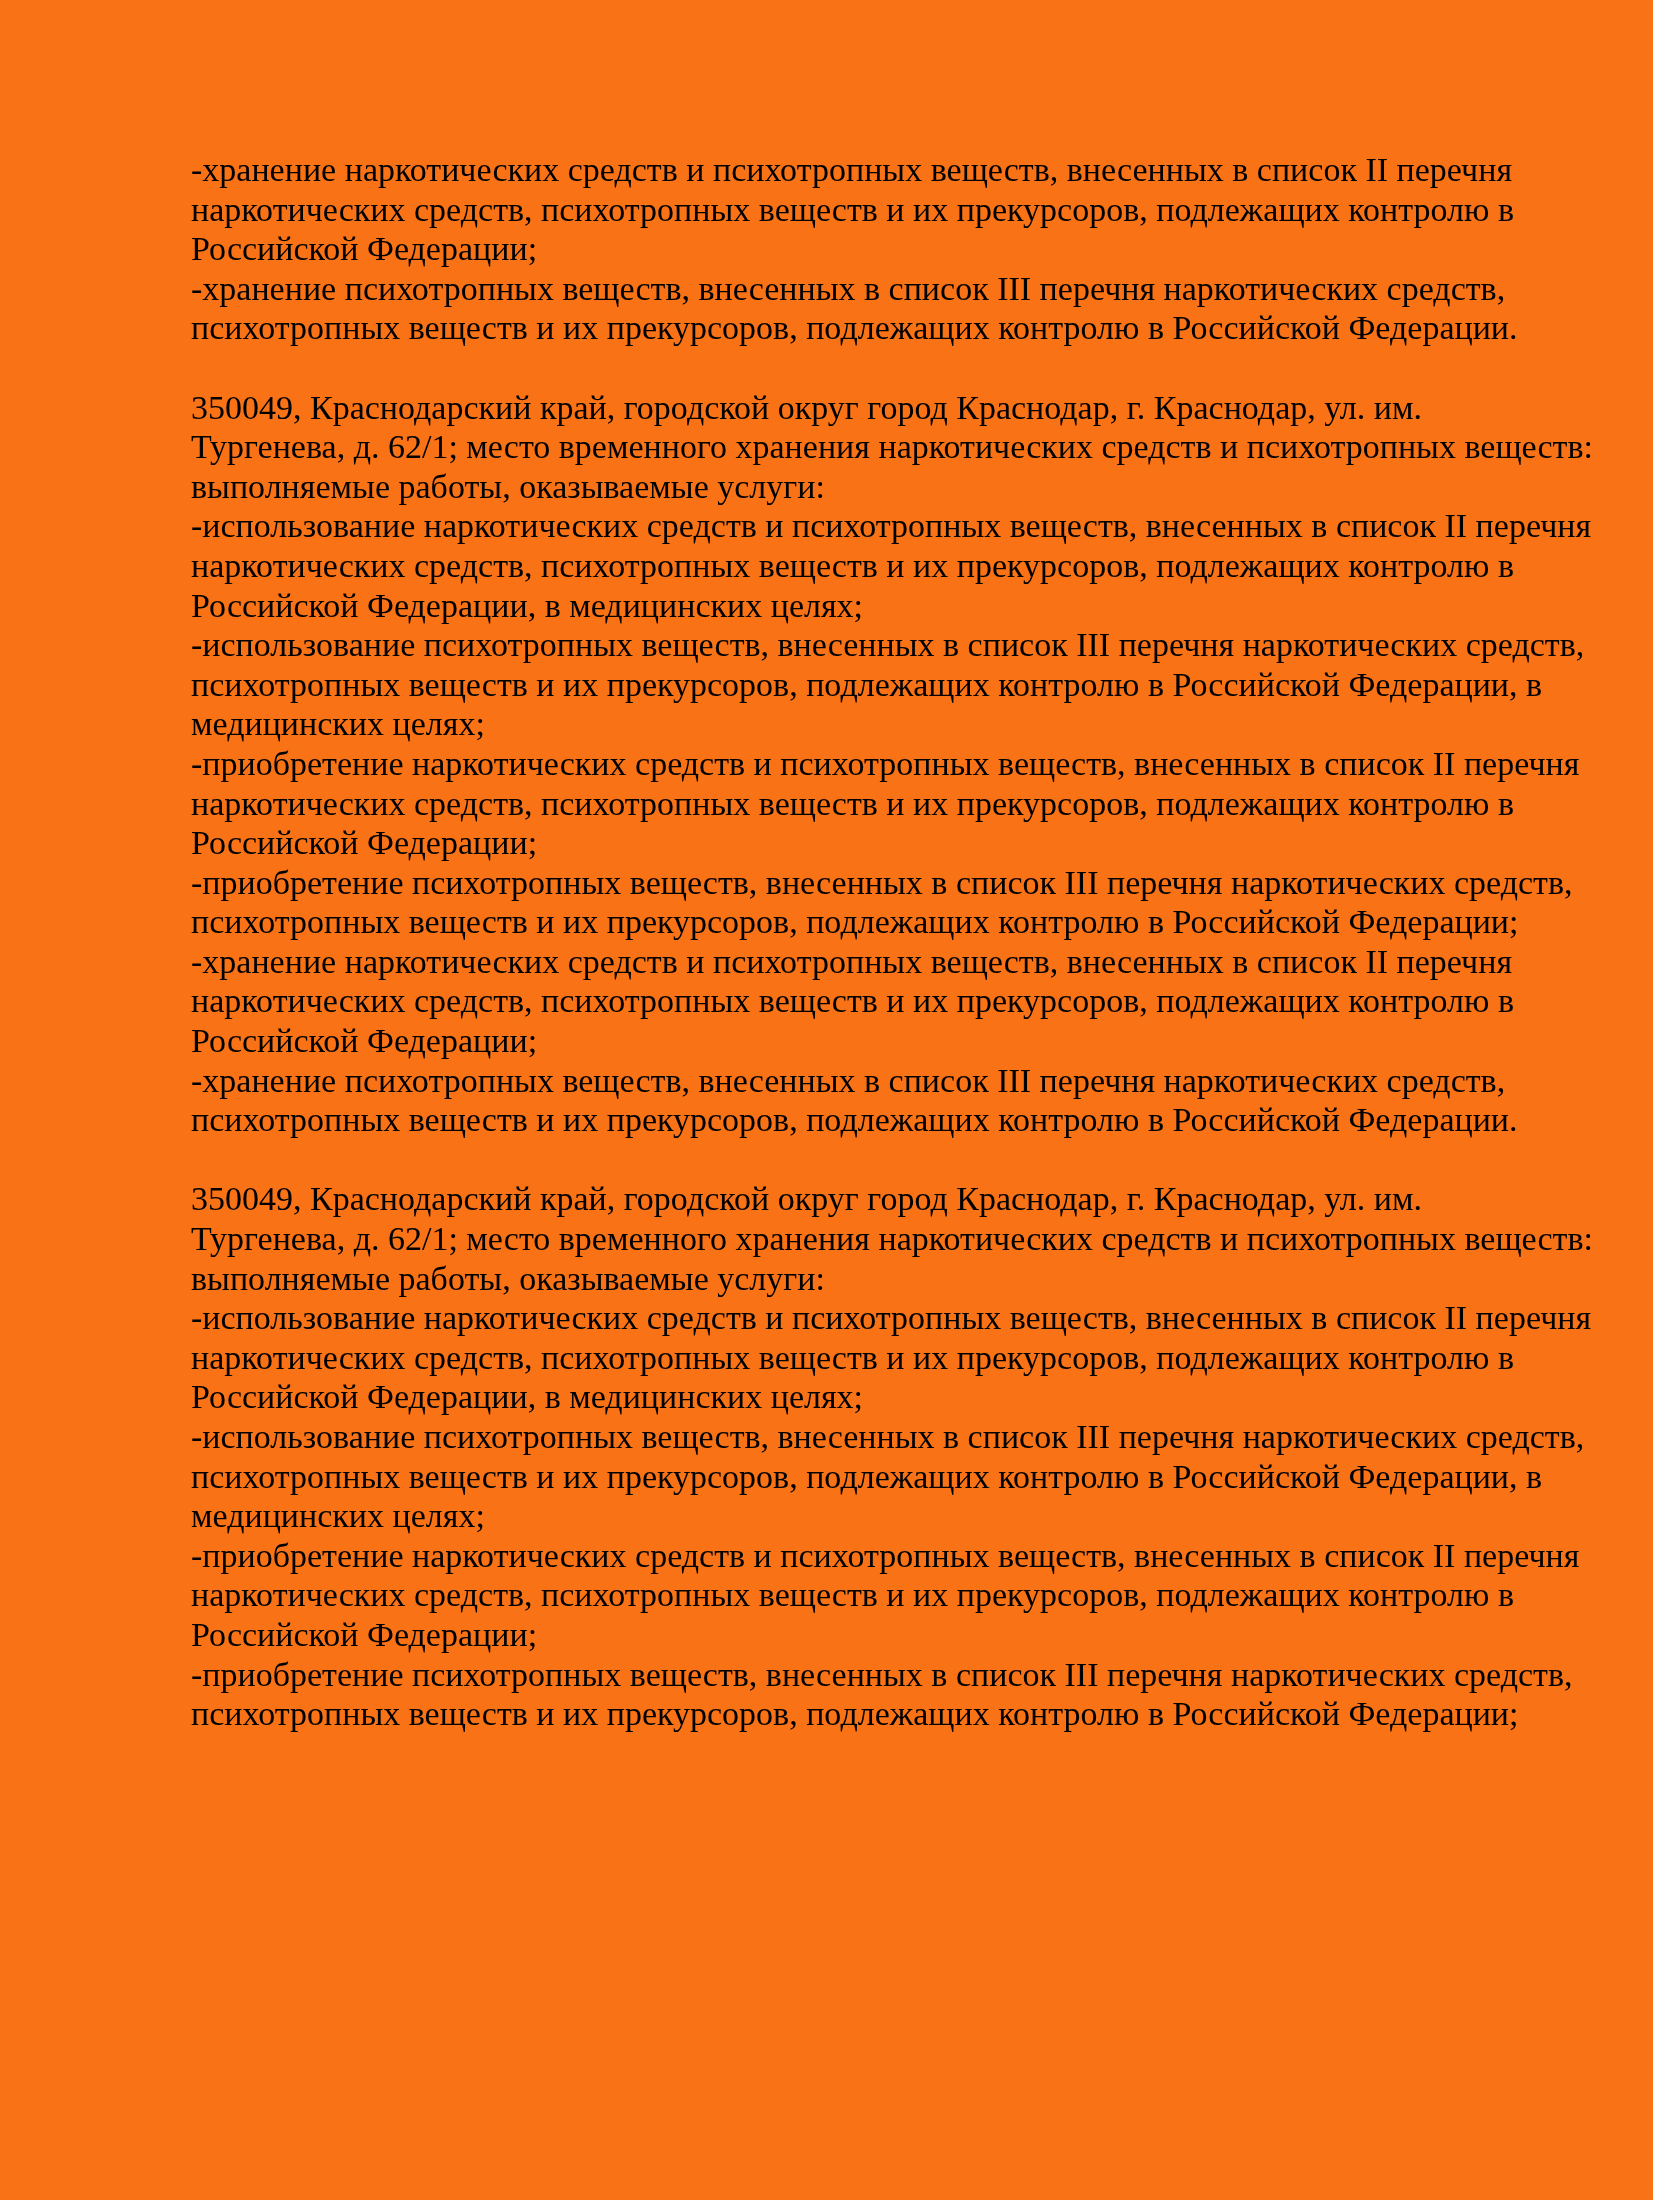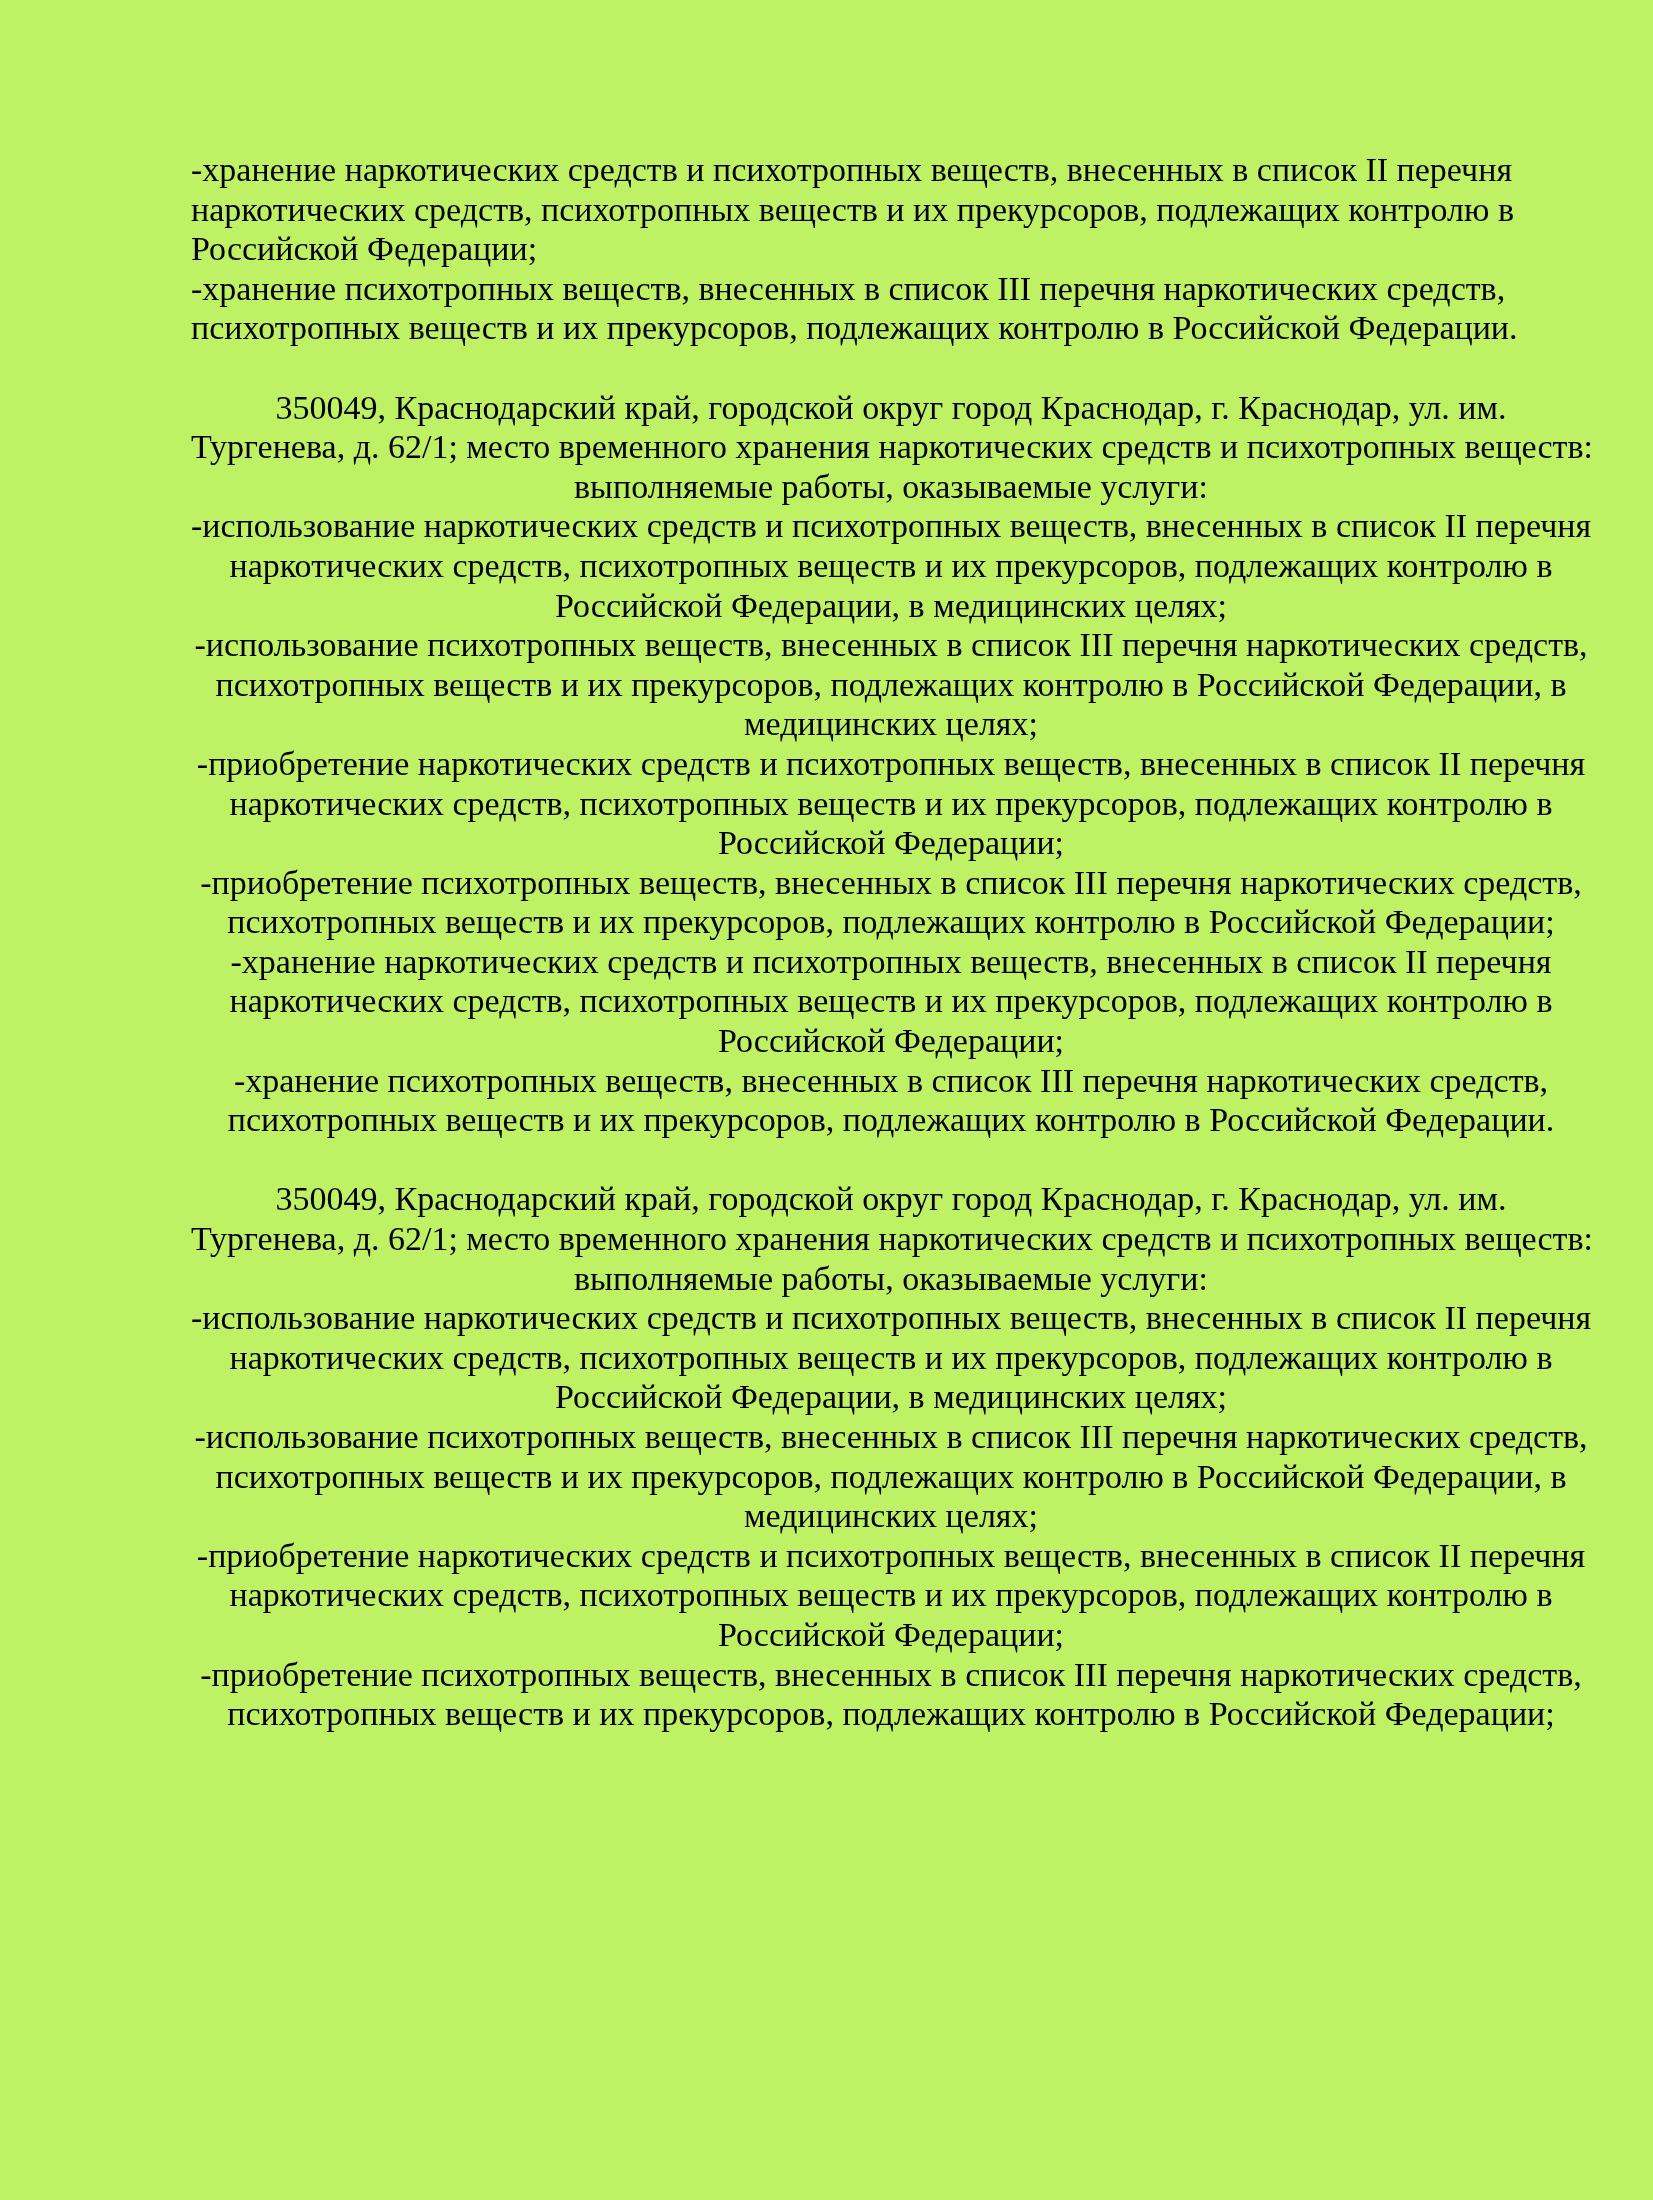--- a/index.html
+++ b/index.html
@@ -11,30 +11,30 @@
     width: 1653px;
     height: 2200px;
     position: relative;
     overflow: hidden;
     font-family: "Liberation Serif", "DejaVu Serif", serif;
     color: #000000;
   }
   .page {
     position: absolute;
     inset: 0;
-    background: #bef264;
+    background: #f97316;
   }
   .doc-text {
     position: absolute;
     left: 191px;
     top: 150px;
     width: 1400px;
   }
   .section { display: block; }
-  .section + .section { margin-top: 39.6px; text-align: center; }  
+  .section + .section { margin-top: 39.6px; }  
   .line {
     font-size: 34px;
     line-height: 39.6px;
     white-space: pre;
     letter-spacing: 0;
     font-weight: 400;
   }
 </style>
 </head>
 <body>

